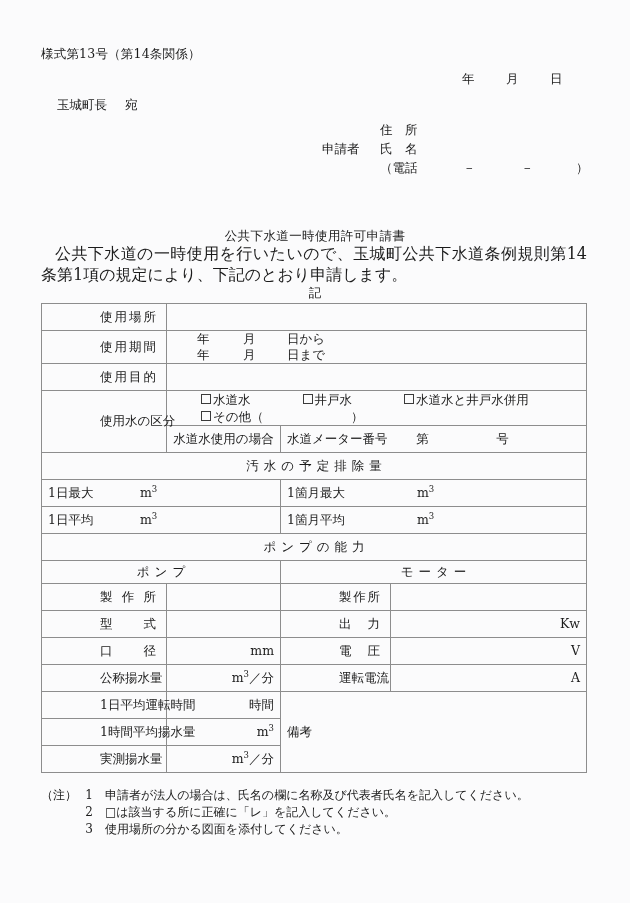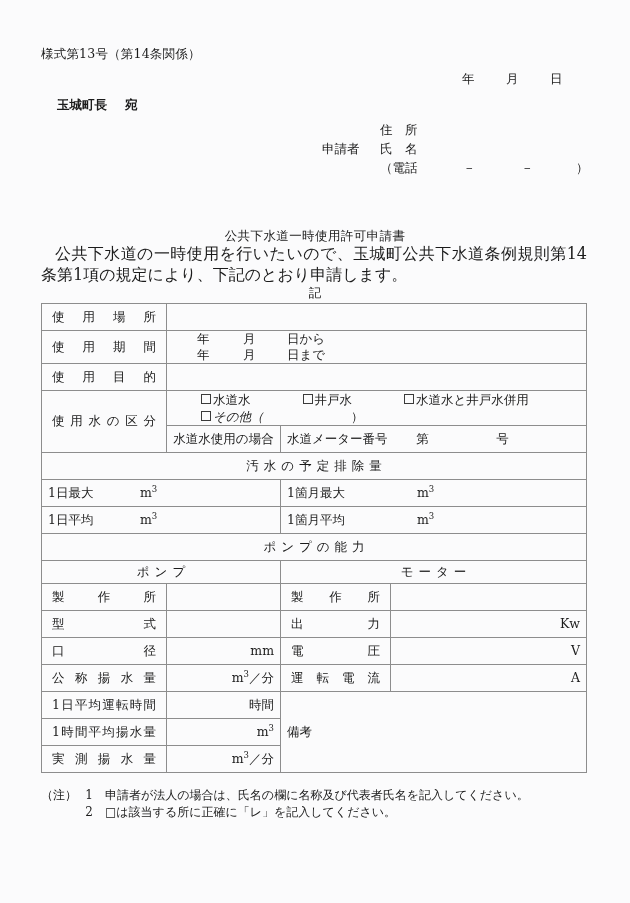--- a/index.html
+++ b/index.html
@@ -40,21 +40,20 @@
   }
   .date-line span { display: inline-block; }
   .date-line .y { width: 40px; }
   .date-line .m { width: 40px; }
   .addressee {
     position: absolute;
     left: 57px;
     top: 97px;
     font-size: 12.5px;
     white-space: nowrap;
-    font-weight: bold;
   }
   .addressee .gap { display: inline-block; width: 18px; }
 
   .applicant {
     position: absolute;
     left: 322px;
     top: 120px;
     font-size: 12.5px;
     line-height: 19px;
     white-space: nowrap;
@@ -125,20 +124,21 @@
     vertical-align: middle;
     height: 26px;
     line-height: 1.35;
   }
   .lbl-sp {
     display: block;
     text-align: justify;
     text-align-last: justify;
     padding: 0 4px;
     white-space: nowrap;
+    margin-left: 48px;
   }
   .unit-right { text-align: right; }
   .nowrap { white-space: nowrap; }
 
   .period { padding: 3px 0 3px 0; }
   .period .pr {
     display: block;
     height: 16px;
     line-height: 16px;
     white-space: nowrap;
@@ -152,21 +152,21 @@
   .chk { display: inline-block; margin-right: 4px; padding-left: 28px; }
   .chk-box {
     display: inline-block;
     width: 8px;
     height: 8px;
     border: 1px solid #3a3a3a;
     margin-right: 2px;
     vertical-align: 0px;
   }
   .gap-lg { display: inline-block; width: 20px; }
-  .paren-open { letter-spacing: 0; font-style: italic; }
+  .paren-open { letter-spacing: 0; }
   .paren-close { display: inline-block; width: 96px; text-align: right; }
 
   .meter-line { white-space: nowrap; }
   .meter-line .dai { display: inline-block; width: 70px; text-align: center; }
   .meter-line .go { display: inline-block; width: 90px; text-align: center; }
 
   .sect-head {
     text-align: center;
     letter-spacing: 5px;
     text-indent: 5px;
@@ -406,15 +406,18 @@
     </tbody>
   </table>
 
   <div class="notes">
     <span class="nrow">
       <span class="mark">（注）</span><span class="num">1</span><span>申請者が法人の場合は、氏名の欄に名称及び代表者氏名を記入してください。</span>
     </span>
     <span class="nrow">
       <span class="mark"></span><span class="num">2</span><span>□は該当する所に正確に「レ」を記入してください。</span>
     </span>
+    <span class="nrow">
+      <span class="mark"></span><span class="num">3</span><span>使用場所の分かる図面を添付してください。</span>
+    </span>
   </div>
 
 </div>
 
 </body></html>

